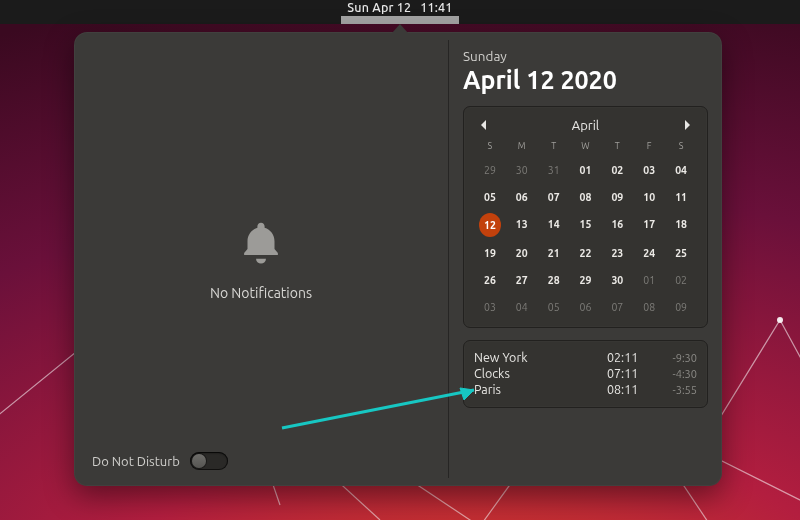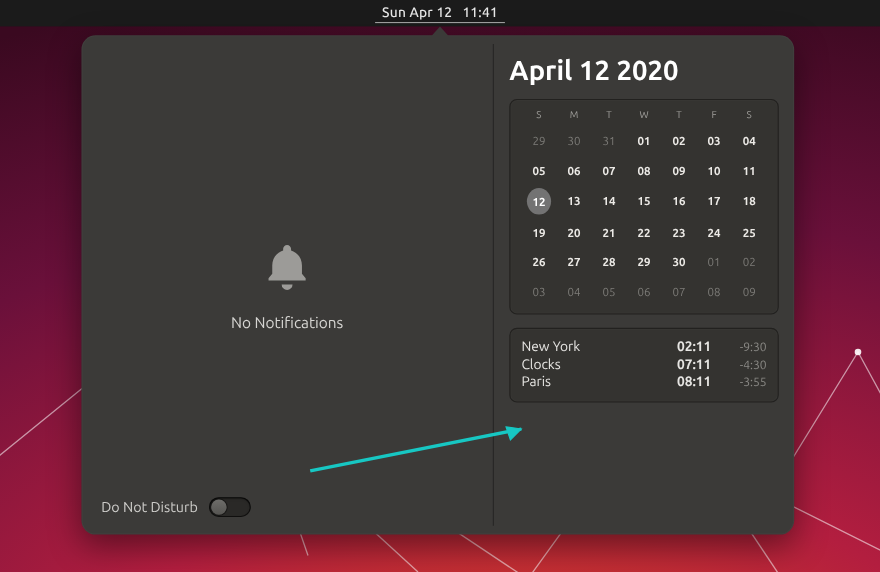--- a/index.html
+++ b/index.html
@@ -37,21 +37,21 @@
     display: flex;
     justify-content: center;
     align-items: center;
     color: #e8e8e8;
     font-size: 12.5px;
     font-weight: 500;
     z-index: 5;
   }
   .clock {
     padding: 0 6px 2px 6px;
-    border-bottom: 1px solid #a3a3a3;
+    border-bottom: 8px solid #a3a3a3;
     letter-spacing: .2px;
     cursor: pointer;
   }
   .clock .time { margin-left: 6px; }
 
   
   .pointer {
     position: absolute;
     top: 24px; left: 50%;
     margin-left: -8px;
@@ -179,34 +179,34 @@
     padding-bottom: 2px;
   }
   .day {
     color: #7d7c78;
     height: 20px;
     display: flex; align-items: center; justify-content: center;
     border-radius: 50%;
   }
   .day.in  { color: #eceae6; font-weight: 600; }
   .day.sel {
-    background: #737373;
+    background: #c2410c;
     color: #fff;
     width: 22px; height: 24px;
     margin: -1px auto;
   }
 
   .wc-title { color: #9b9a96; font-size: 12px; margin-bottom: 6px; }
   .wc-row {
     display: flex; align-items: baseline;
     font-size: 12.5px;
     padding: 1px 0;
   }
   .wc-row .city { flex: 1; color: #e7e6e3; }
-  .wc-row .t    { width: 48px; text-align: center; color: #e7e6e3; font-weight: 700; }
+  .wc-row .t    { width: 48px; text-align: left; color: #e7e6e3; font-weight: 400; }
   .wc-row .off  { width: 42px; text-align: right; color: #8b8a86; font-size: 11px; }
 
   
   .arrow {
     position: absolute;
     left: 278px; top: 378px;
     width: 212px; height: 58px;
     z-index: 20;
     pointer-events: none;
   }
@@ -259,24 +259,38 @@
         <div class="knob"></div>
       </div>
     </div>
   </div>
 
   <div class="divider"></div>
 
   <div class="right">
 
     <div class="date-head">
+      <div class="weekday">Sunday</div>
       <div class="full">April 12 2020</div>
     </div>
 
     <div class="card">
+      <div class="cal-nav">
+        <span class="navbtn">
+          <svg width="8" height="10" viewBox="0 0 8 10">
+              <path d="M6 0 1 5l5 5z" fill="currentColor"></path>
+            </svg>
+        </span>
+        <span>April</span>
+        <span class="navbtn">
+          <svg width="8" height="10" viewBox="0 0 8 10">
+              <path d="M2 0l5 5-5 5z" fill="currentColor"></path>
+            </svg>
+        </span>
+      </div>
       <div class="cal-grid" id="cal-grid">
           <div class="dow">S</div>
           <div class="dow">M</div>
           <div class="dow">T</div>
           <div class="dow">W</div>
           <div class="dow">T</div>
           <div class="dow">F</div>
           <div class="dow">S</div>
           <div class="day">29</div>
           <div class="day">30</div>

